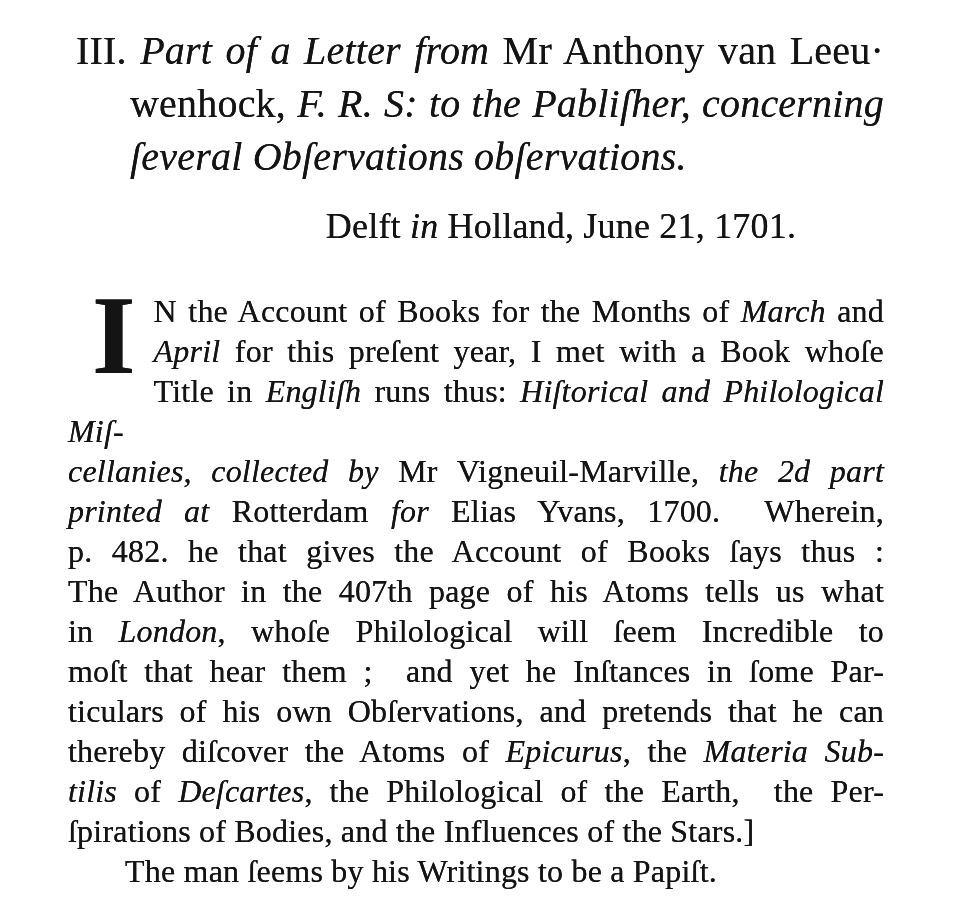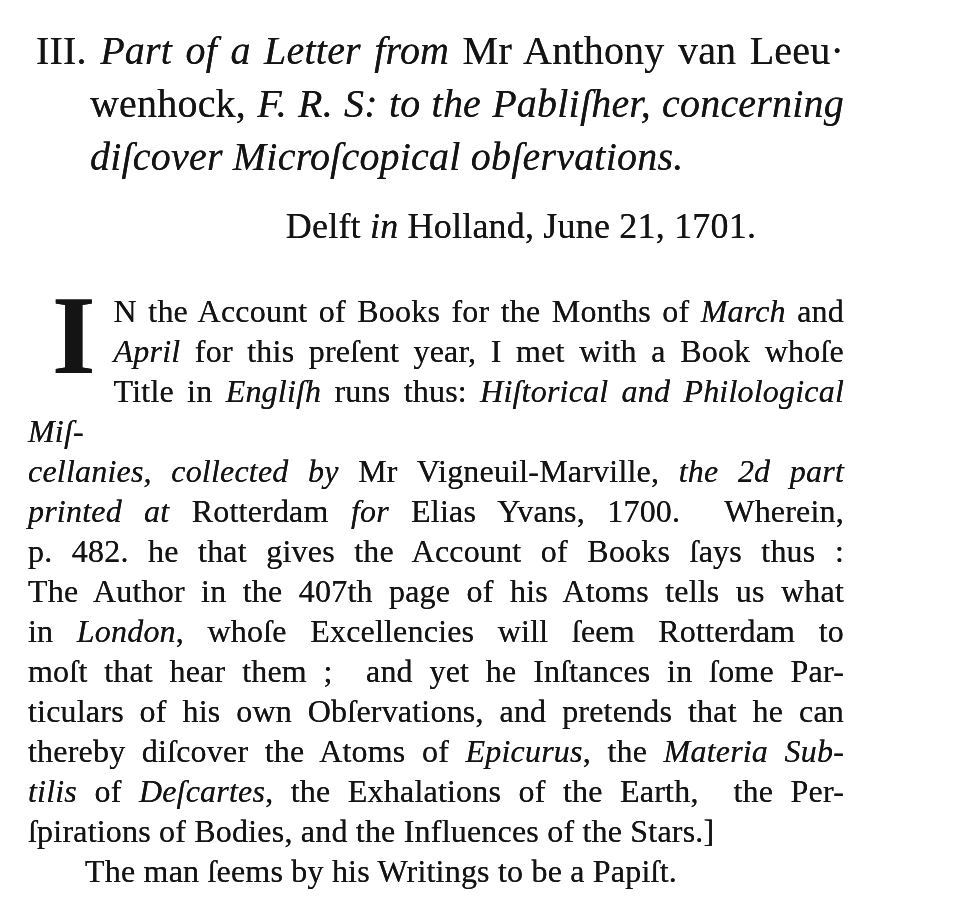--- a/index.html
+++ b/index.html
@@ -11,20 +11,21 @@
     overflow: hidden;
   }
   .page {
     box-sizing: border-box;
     width: 876px;
     height: 910px;
     padding: 24px 32px 0 28px;
     font-family: "Liberation Serif", "DejaVu Serif", serif;
     color: var(--ink, #141414);
     text-shadow: 0 0 0.6px currentColor; 
+    margin-left: 40px;
   }
   .seg { white-space: pre-wrap; }
   .it  { font-style: italic; }
 
   
   .tline {
     text-align: justify;
     text-align-last: justify;
     letter-spacing: 0.2px;
   }
@@ -67,41 +68,41 @@
   }
 </style>
 </head>
 <body>
 
 <div class="page">
 
   <div class="heading">
       <div class="tline"><span class="seg">III. </span><span class="seg it">Part of a Letter from </span><span class="seg">Mr Anthony van Leeu·</span></div>
       <div class="tline"><span class="seg">wenhock, </span><span class="seg it">F. R. S: to the Pabliſher, concerning</span></div>
-      <div class="tline"><span class="seg it">diſcover Microſcopical obſervations.</span></div>
+      <div class="tline"><span class="seg it">ſeveral Obſervations obſervations.</span></div>
     </div>
 
   <div class="dateline">
       <div class="tline"><span class="seg">Delft </span><span class="seg it">in </span><span class="seg">Holland, June 21, 1701.</span></div>
     </div>
 
   <div class="bodypar">
     <span class="dropcap">I</span>
   <div class="tline"><span class="seg">N the Account of Books for the Months of </span><span class="seg it">March </span><span class="seg">and</span></div>
       <div class="tline"><span class="seg it">April </span><span class="seg">for this preſent year, I met with a Book whoſe</span></div>
       <div class="tline"><span class="seg">Title in </span><span class="seg it">Engliſh </span><span class="seg">runs thus: </span><span class="seg it">Hiſtorical and Philological Miſ-</span></div>
       <div class="tline"><span class="seg it">cellanies, collected by </span><span class="seg">Mr Vigneuil-Marville, </span><span class="seg it">the 2d part</span></div>
       <div class="tline"><span class="seg it">printed at </span><span class="seg">Rotterdam </span><span class="seg it">for </span><span class="seg">Elias Yvans, 1700.  Wherein,</span></div>
       <div class="tline"><span class="seg">p. 482. he that gives the Account of Books ſays thus :</span></div>
       <div class="tline"><span class="seg">The Author in the 407th page of his Atoms tells us what</span></div>
-      <div class="tline"><span class="seg">in </span><span class="seg it">London</span><span class="seg">, whoſe Excellencies will ſeem Rotterdam to</span></div>
+      <div class="tline"><span class="seg">in </span><span class="seg it">London</span><span class="seg">, whoſe Philological will ſeem Incredible to</span></div>
       <div class="tline"><span class="seg">moſt that hear them ;  and yet he Inſtances in ſome Par-</span></div>
       <div class="tline"><span class="seg">ticulars of his own Obſervations, and pretends that he can</span></div>
       <div class="tline"><span class="seg">thereby diſcover the Atoms of </span><span class="seg it">Epicurus</span><span class="seg">, the </span><span class="seg it">Materia Sub-</span></div>
-      <div class="tline"><span class="seg it">tilis </span><span class="seg">of </span><span class="seg it">Deſcartes</span><span class="seg">, the Exhalations of the Earth,  the Per-</span></div>
+      <div class="tline"><span class="seg it">tilis </span><span class="seg">of </span><span class="seg it">Deſcartes</span><span class="seg">, the Philological of the Earth,  the Per-</span></div>
       <div class="tline"><span class="seg">ſpirations of Bodies, and the Influences of the Stars.]</span></div>
     </div>
 
   <div class="closing">
       <div class="tline"><span class="seg">The man ſeems by his Writings to be a Papiſt.</span></div>
     </div>
 
 </div>
 
 </body></html>

